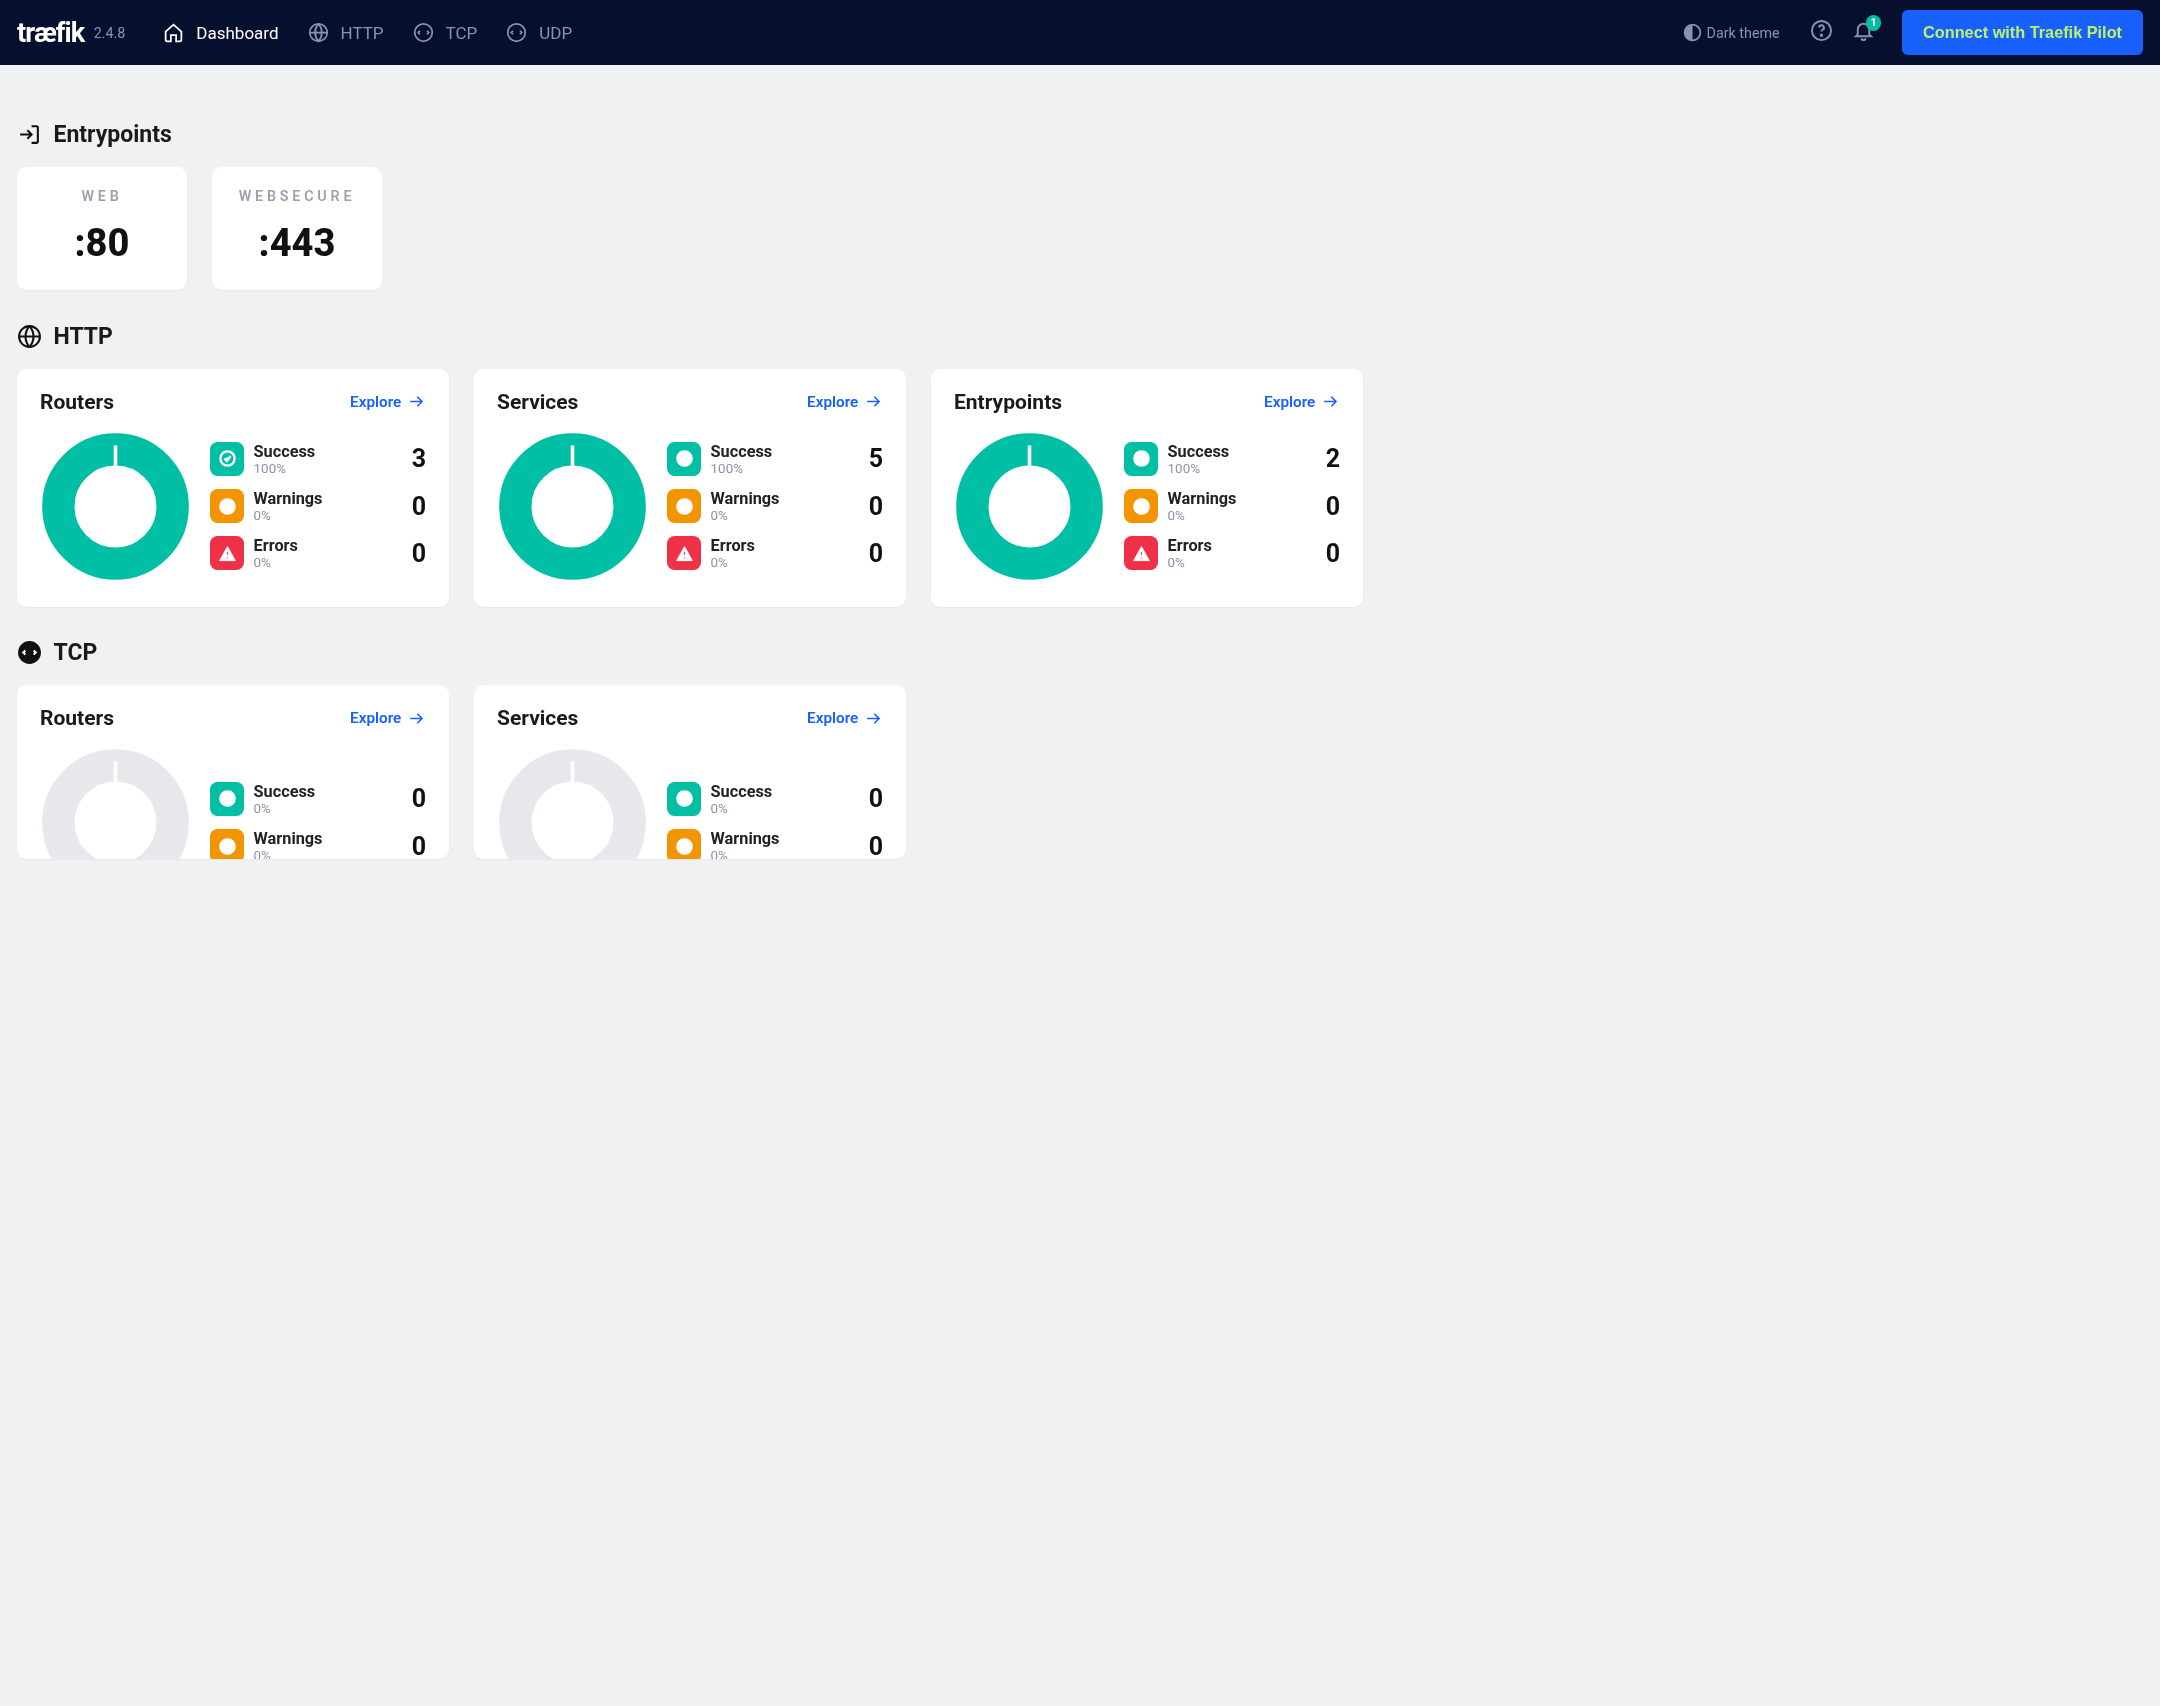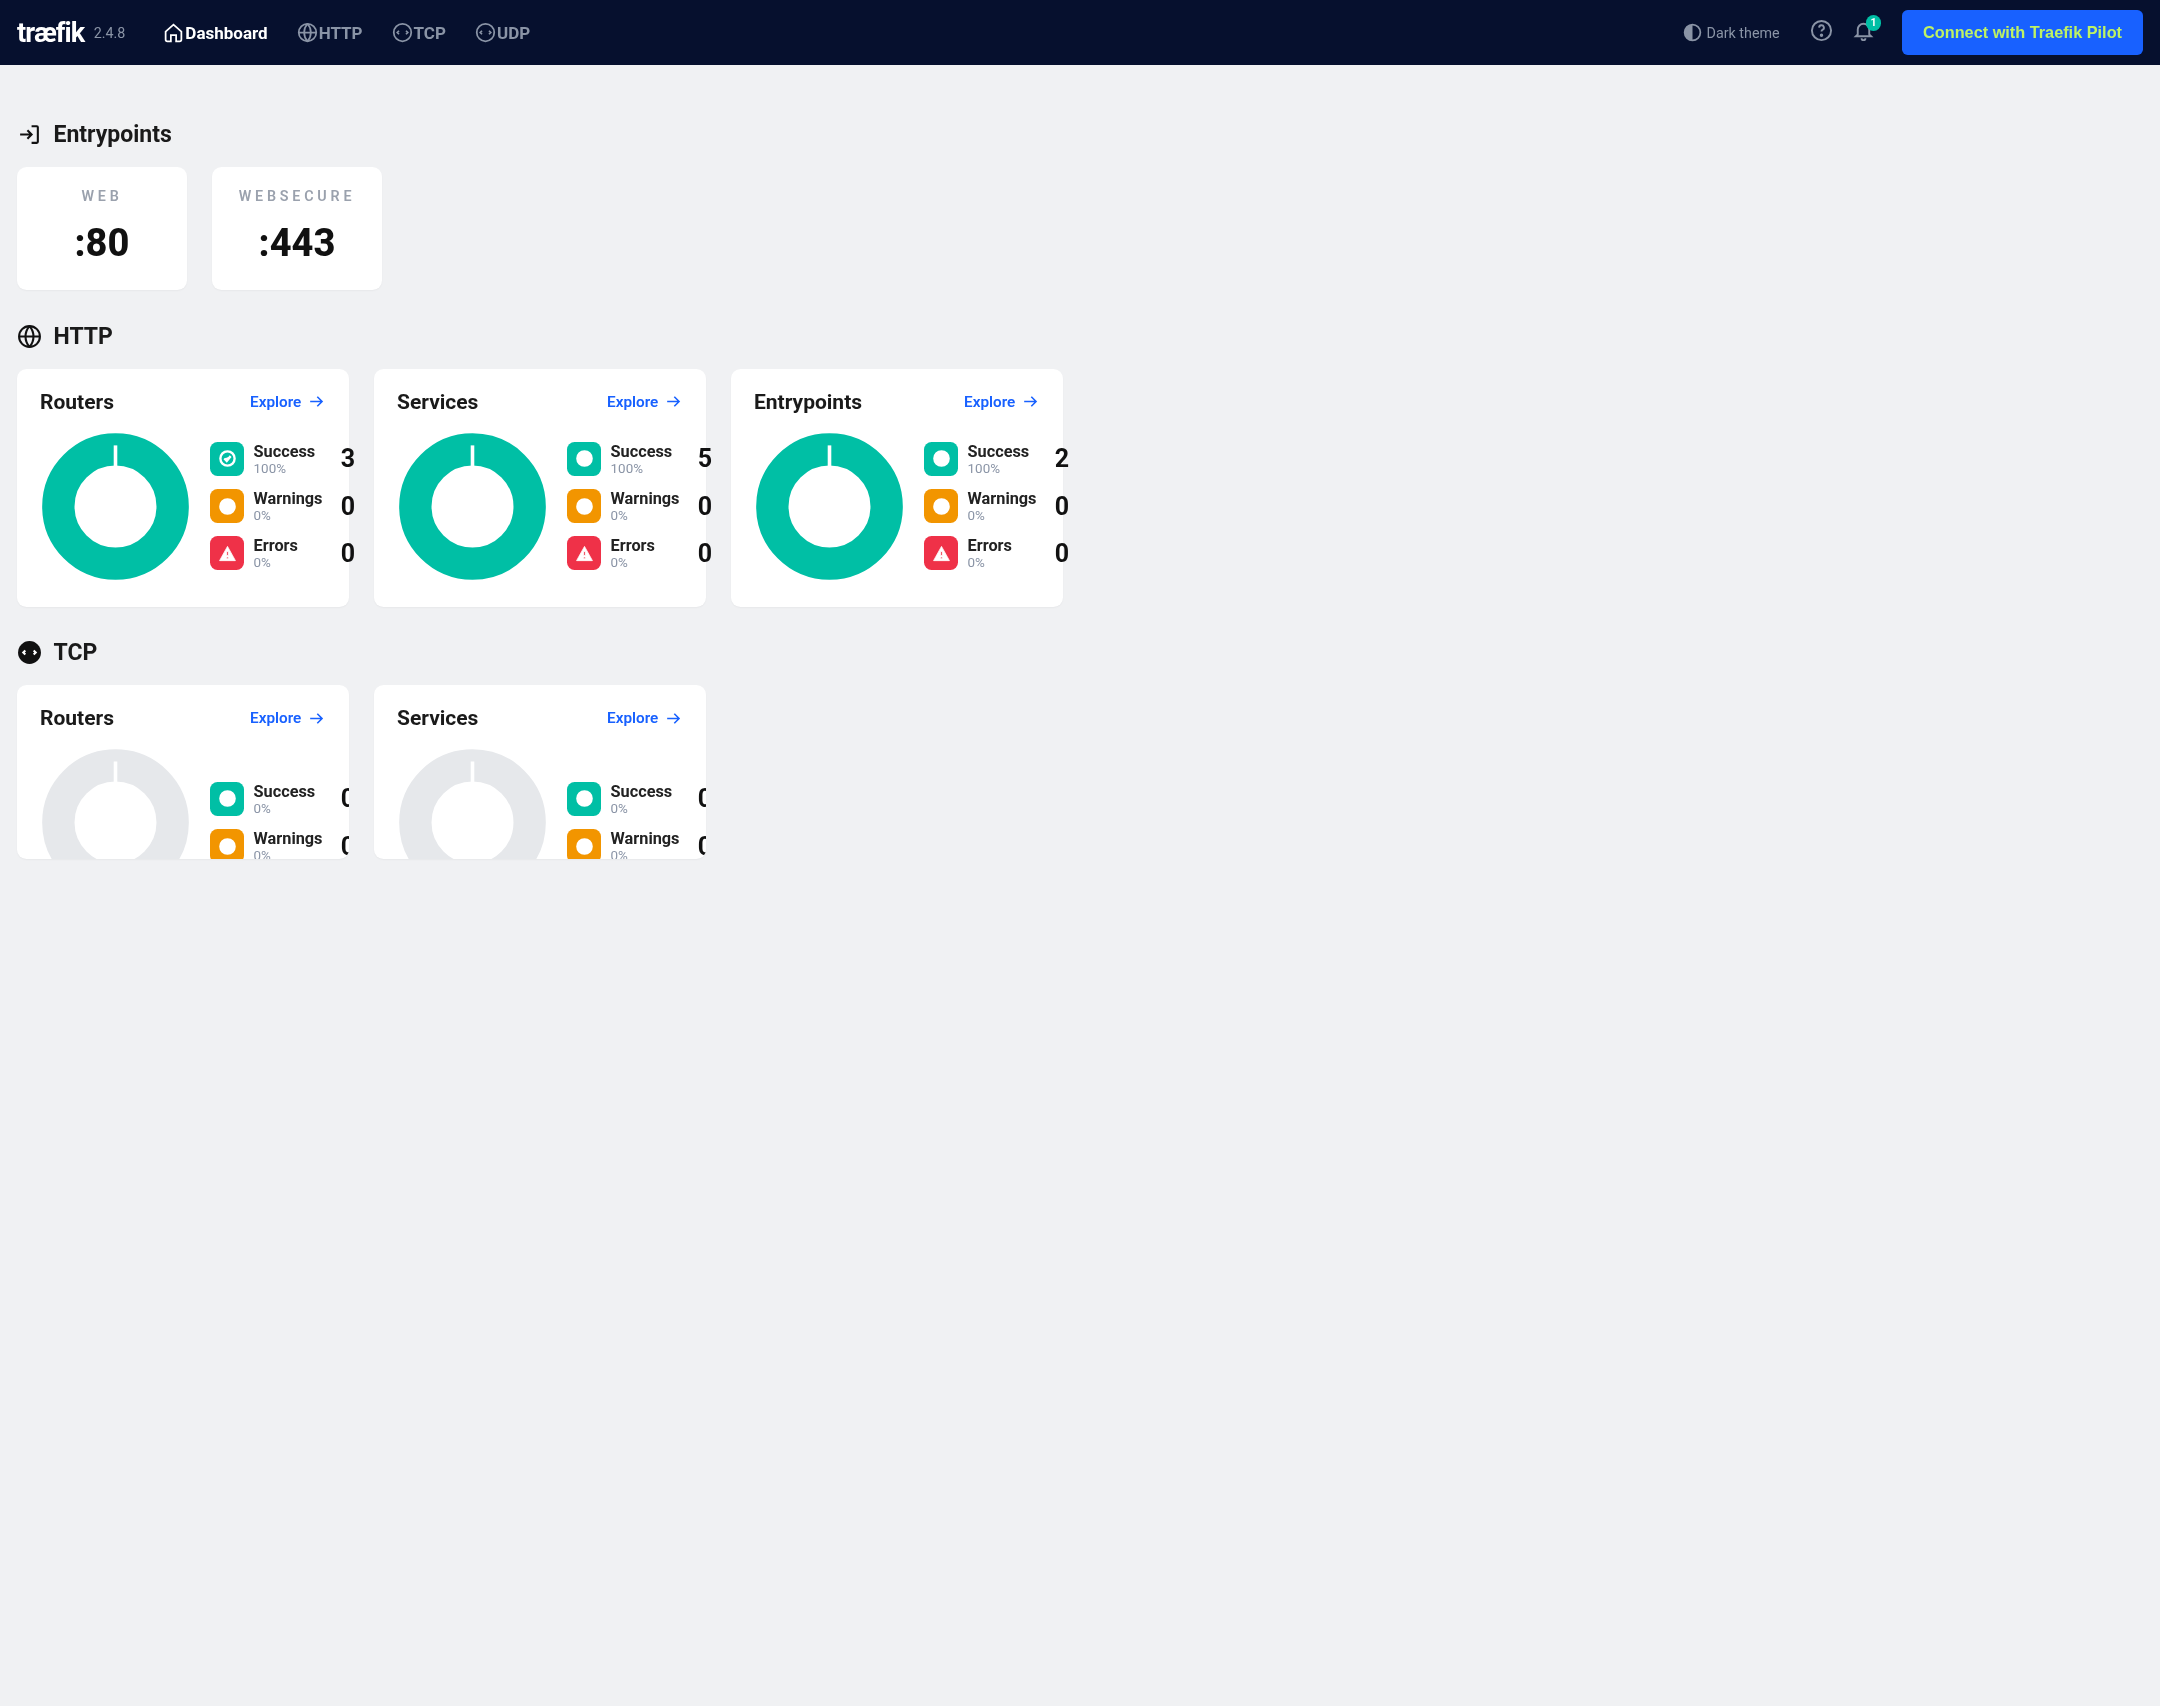--- a/index.html
+++ b/index.html
@@ -26,24 +26,24 @@
   }
   .version {
     color: #8a94a6;
     font-size: 14.3px;
     margin-right: 38px;
   }
   .nav { display: flex; align-items: center; gap: 29px; }
   .nav-item {
     display: flex;
     align-items: center;
-    gap: 1px;
+    gap: 12px;
     color: #8a94a6;
     font-size: 17px;
-    font-weight: 700;
+    font-weight: 400;
     cursor: pointer;
     justify-content: flex-end;
   }
   .nav-item.active { color: #fff; }
   .nav-item svg { width: 21px; height: 21px; }
   .header-spacer { flex: 1; }
   .theme-toggle {
     display: flex;
     flex-direction: row;
     align-items: center;
@@ -121,21 +121,21 @@
     font-weight: 800;
     margin-top: 17px;
     color: #111;
   }
 
   
   .cards { display: flex; gap: 25px; }
   .stat-card {
     background: #fff;
     border-radius: 9.6px;
-    width: 332px;
+    width: 432px;
     padding: 21px 23px 25px;
     box-shadow: 0 1px 1.9px rgba(0,0,0,0.04);
   }
   .card-head {
     display: flex;
     align-items: center;
     justify-content: space-between;
     margin-bottom: 17px;
   }
   .card-title { font-size: 21px; font-weight: 700; }

